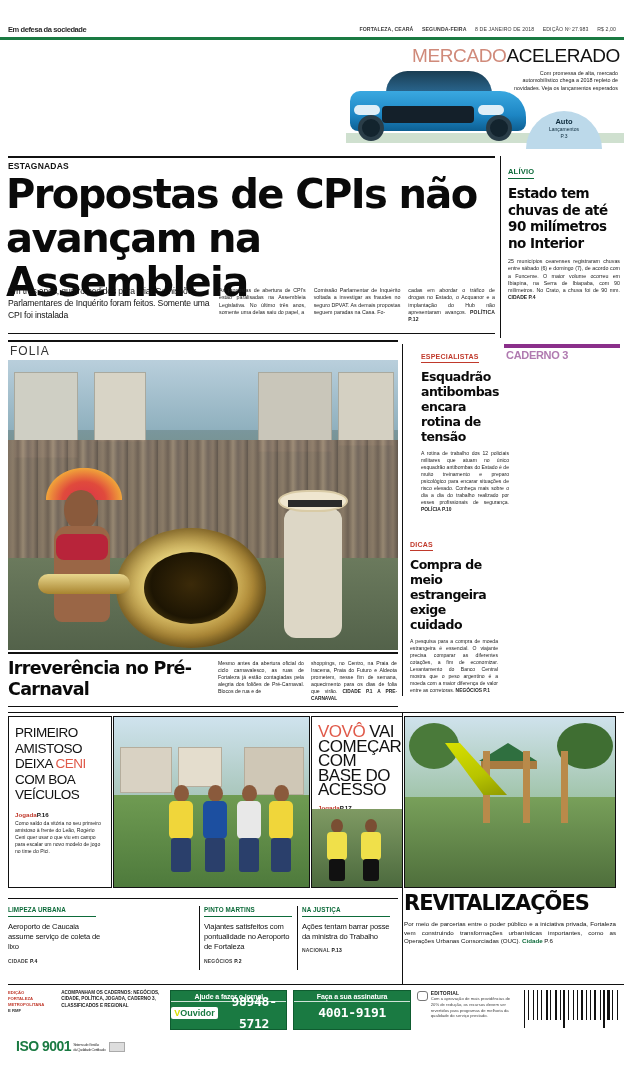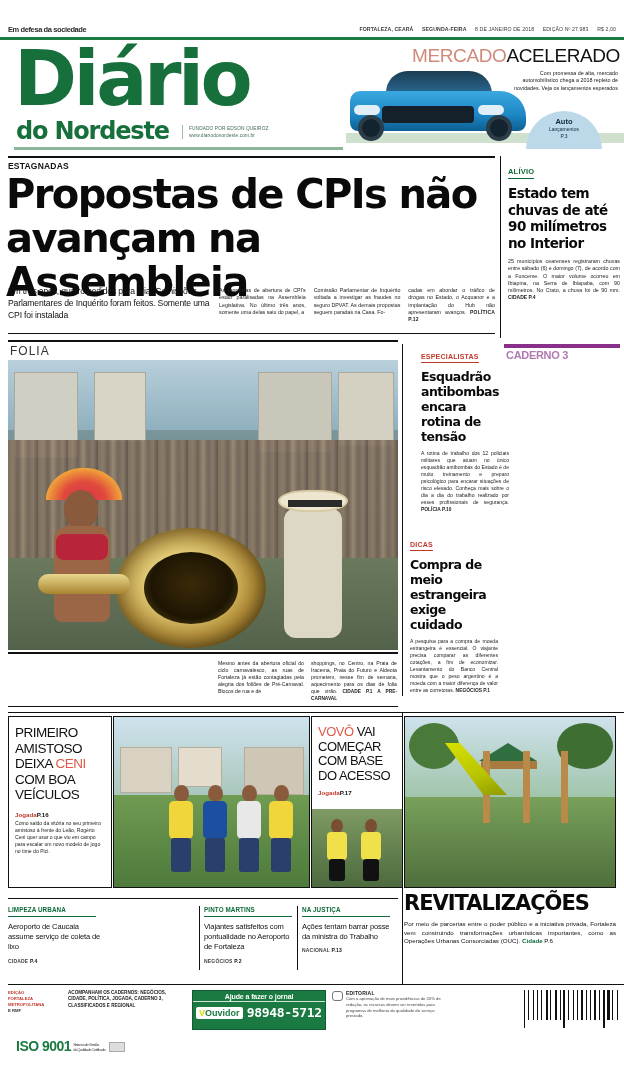--- a/index.html
+++ b/index.html
@@ -316,21 +316,21 @@
   .sp-photo1 .p { position:absolute; bottom:10px; width:30px; height:92px; }
   .sp-photo1 .p .h { position:absolute; left:8px; top:0; width:15px; height:17px; background:#8a5a3c; border-radius:50%; }
   .sp-photo1 .p .t { position:absolute; left:3px; top:16px; width:24px; height:38px; border-radius:5px; }
   .sp-photo1 .p .g { position:absolute; left:5px; top:53px; width:20px; height:34px; background:#2a3f6b; border-radius:3px; }
   .sp-photo1 .p1 .t { background:#f0d63a; } .sp-photo1 .p1 { left:52px; }
   .sp-photo1 .p2 .t { background:#1c4fa0; } .sp-photo1 .p2 { left:86px; }
   .sp-photo1 .p3 .t { background:#e8e8e8; } .sp-photo1 .p3 { left:120px; }
   .sp-photo1 .p4 .t { background:#f0d63a; } .sp-photo1 .p4 { left:152px; }
 
   .sp-vovo { left:311px; width:92px; padding:8px 6px; background:#fff; }
-  .sp-vovo .hl { font-size:13px; font-weight:400; line-height:14.5px; letter-spacing:-0.5px; color:#111; }
+  .sp-vovo .hl { font-size:17px; font-weight:400; line-height:14.5px; letter-spacing:-0.5px; color:#111; }
   .sp-vovo .hl .red { color:#e05a4a; }
   .sp-vovo .src { margin-top:6px; font-size:6.2px; font-weight:700; color:#c0392b; }
   .sp-vovo .src .pg { color:#111; }
   .sp-vovo .ph { position:absolute; left:0; bottom:0; width:92px; height:78px;
     background: linear-gradient(180deg,#7f9a63,#4c6a3e); }
   .sp-vovo .ph .pp { position:absolute; bottom:6px; width:22px; height:62px; }
   .sp-vovo .ph .pp .h { position:absolute; left:5px; top:0; width:12px; height:14px; background:#7a4e33; border-radius:50%; }
   .sp-vovo .ph .pp .t { position:absolute; left:1px; top:13px; width:20px; height:28px; background:#f0e04a; border-radius:4px; }
   .sp-vovo .ph .pp .g { position:absolute; left:3px; top:40px; width:16px; height:22px; background:#111; border-radius:3px; }
   .sp-vovo .ph .pp.a { left:14px; } .sp-vovo .ph .pp.b { left:48px; }
@@ -427,29 +427,20 @@
     <div class="dateline">
       <span class="bold">FORTALEZA, CEARÁ</span>
       <span class="bold">SEGUNDA-FEIRA</span>
       <span>8 DE JANEIRO DE 2018</span>
       <span>EDIÇÃO Nº 27.983</span>
       <span>R$ 2,00</span>
     </div>
   </div>
   <div class="greenrule"></div>
 
-  <div class="masthead">
-    <div class="logo-diario">Diário</div>
-    <div class="logo-nordeste">do Nordeste</div>
-    <div class="founder">
-      <div>FUNDADO POR EDSON QUEIROZ</div>
-      <div>www.diariodonordeste.com.br</div>
-    </div>
-    <div class="mast-underline"></div>
-  </div>
 
   <div class="autoad">
     <div class="car">
       <div class="road"></div>
       <div class="roof"></div>
       <div class="body"></div>
       <div class="grill"></div>
       <div class="hl1"></div>
         <div class="hl2"></div>
       <div class="w1"></div>
@@ -500,20 +491,21 @@
     <div class="fp-hat">
         <div class="band"></div>
       </div>
     <div class="fp-horn">
       <div class="tube"></div>
         <div class="inner"></div>
     </div>
   </div>
 
   <div class="irrev-rule"></div>
+  <div class="irrev-hl">Irreverência no Pré-Carnaval</div>
   <div class="irrev-cols">
     <div class="col">Mesmo antes da abertura oficial do ciclo carnavalesco, as ruas de Fortaleza já estão contagiadas pela alegria dos foliões de Pré-Carnaval. Blocos de rua e de</div>
     <div class="col">
       <span>shoppings, no Centro, na Praia de Iracema, Praia do Futuro e Aldeota prometem, nesse fim de semana, aquecimento para os dias de folia que virão.</span>
       <span class="tag">CIDADE P.1 A PRE-CARNAVAL</span>
     </div>
   </div>
   <div class="irrev-rule-bot"></div>
 
   <div class="vrule-a"></div>
@@ -662,20 +654,25 @@
 
     <div class="f-green">
       <div class="cap">Ajude a fazer o jornal</div>
       <div class="line"></div>
       <div class="brandrow">
         <span class="vb"><span class="y">V</span><span>Ouvidor</span></span>
         <span class="num">98948-5712</span>
       </div>
     </div>
 
+    <div class="f-green">
+      <div class="cap">Faça a sua assinatura</div>
+      <div class="line"></div>
+      <div class="num">4001-9191</div>
+    </div>
 
     <div class="f-edit">
       <div class="bubble"></div>
       <div class="etxt">
         <div class="et">EDITORIAL</div>
         <div class="eb">Com a aprovação de mais providências de 20% de redução, os recursos devem ser revertidos para programas de melhoria da qualidade do serviço prestado.</div>
       </div>
     </div>
 
     <div class="barcode">

